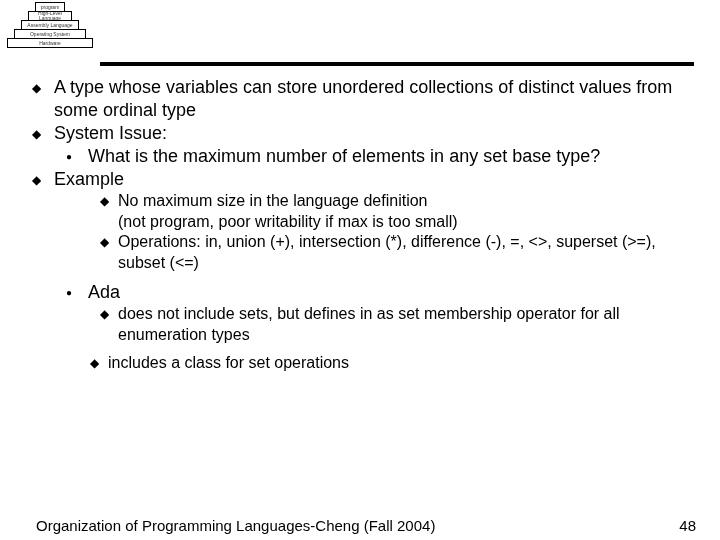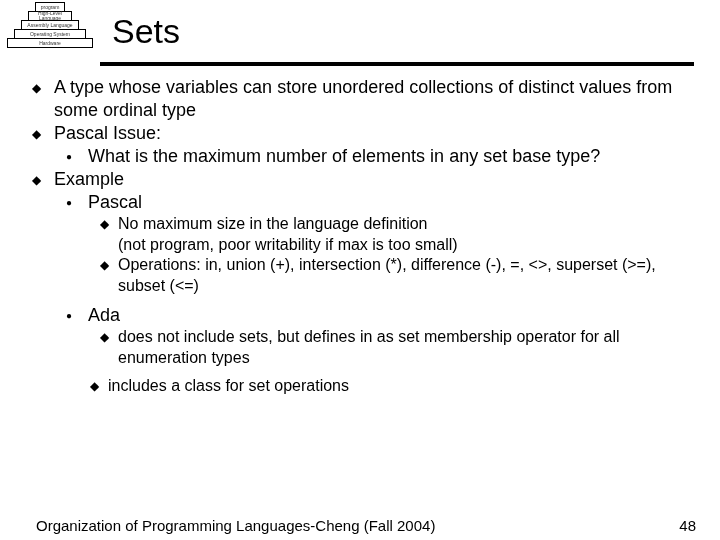--- a/index.html
+++ b/index.html
@@ -90,45 +90,40 @@
 <body>
 
 <div class="header">
   <div class="pyramid">
     <div class="layer l1">program</div>
     <div class="layer l2">High-Level Language</div>
     <div class="layer l3">Assembly Language</div>
     <div class="layer l4">Operating System</div>
     <div class="layer l5">Hardware</div>
   </div>
-  <div class="title">Sets</div>
 </div>
 <hr class="rule">
 
 <div class="content">
   <ul>
     <li class="lvl1">
       <span class="b diamond"></span>
       <span class="t">A type whose variables can store unordered collections of distinct values from some ordinal type</span>
     </li>
     <li class="lvl1">
       <span class="b diamond"></span>
-      <span class="t">Pascal Issue:</span>
+      <span class="t">System Issue:</span>
     </li>
     <li class="lvl2">
       <span class="b disc"></span>
       <span class="t">What is the maximum number of elements in any set base type?</span>
     </li>
     <li class="lvl1">
       <span class="b diamond"></span>
       <span class="t">Example</span>
-    </li>
-    <li class="lvl2">
-      <span class="b disc"></span>
-      <span class="t">Pascal</span>
     </li>
     <li class="lvl3">
       <span class="b diamond"></span>
       <span class="t">
         <span>No maximum size in the language definition</span><br>
         <span>(not program, poor writability if max is too small)</span>
       </span>
     </li>
     <li class="lvl3">
       <span class="b diamond"></span>

